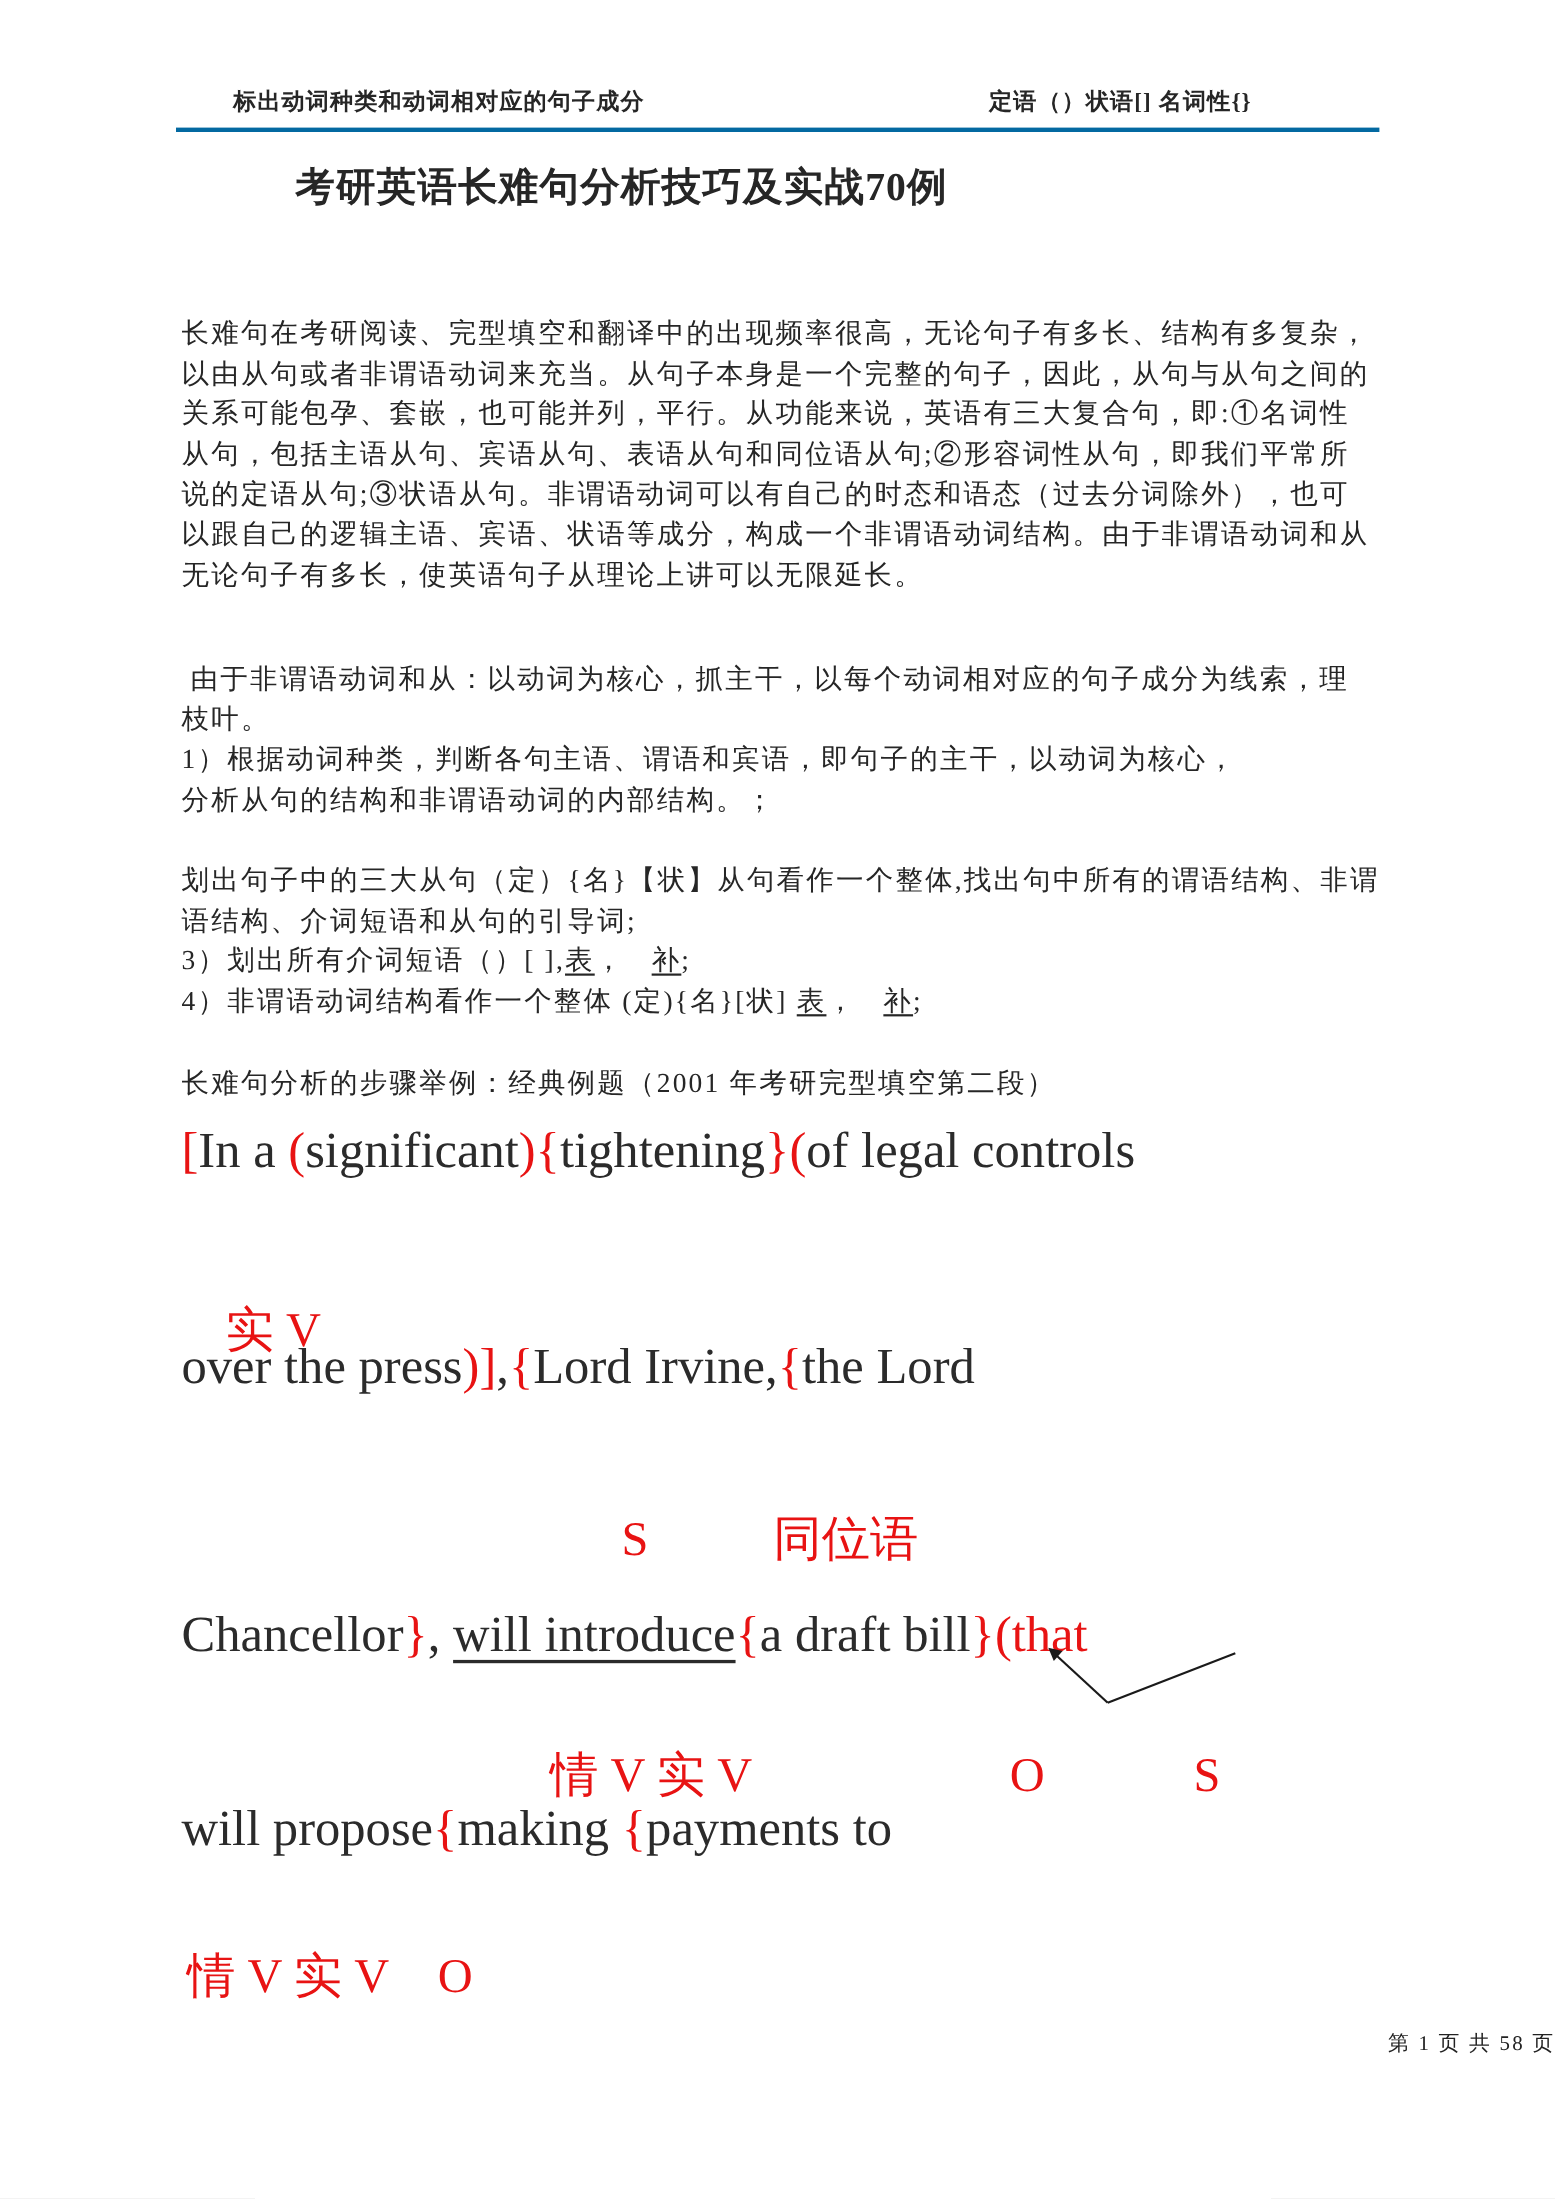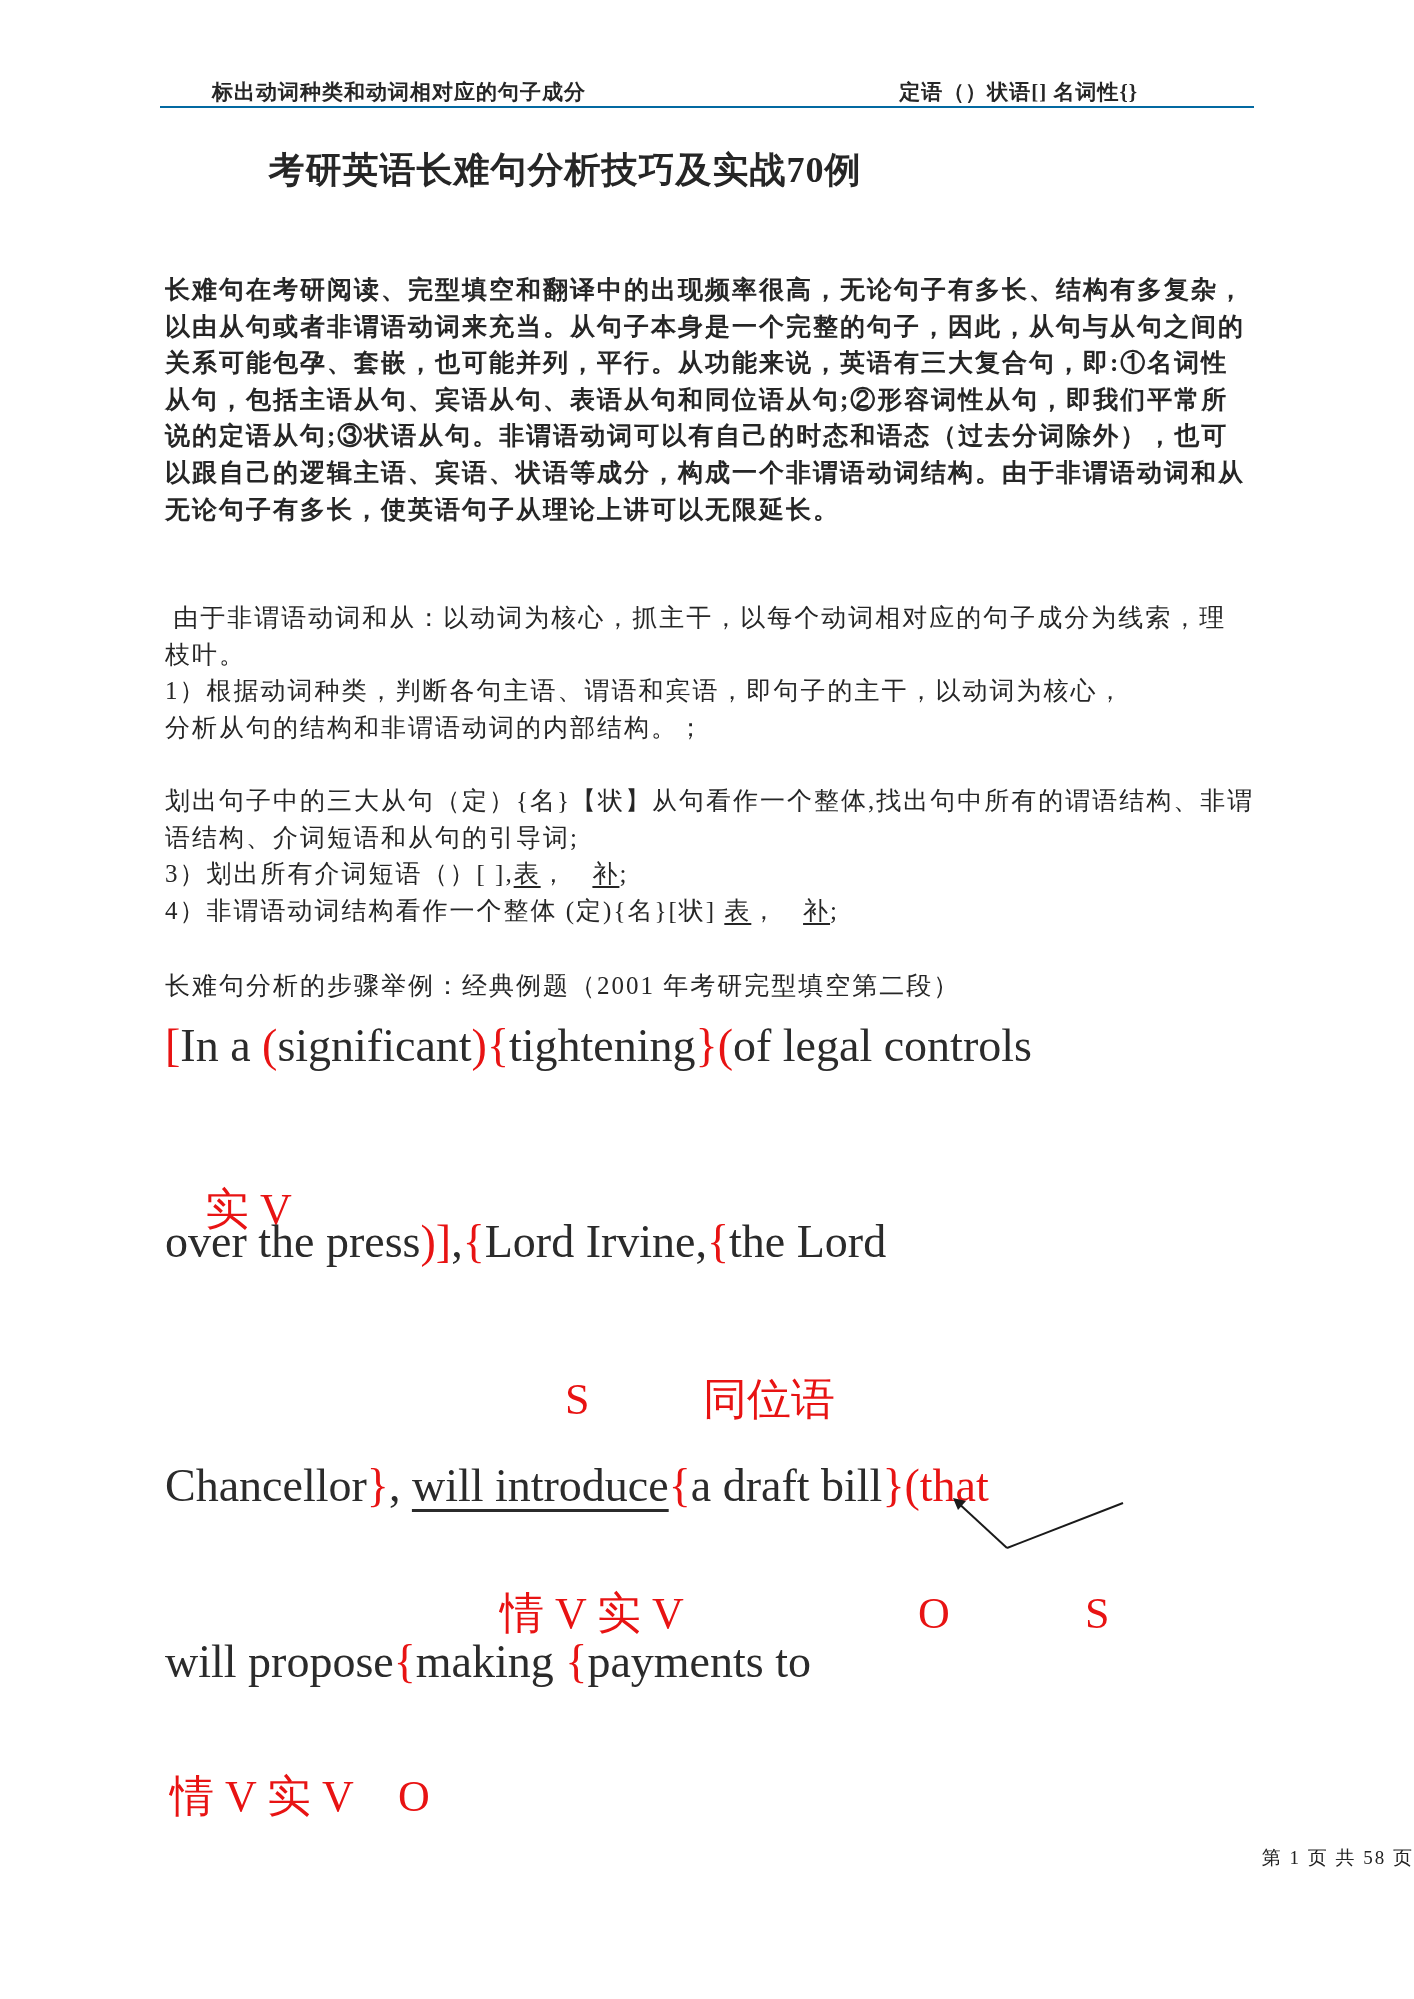--- a/index.html
+++ b/index.html
@@ -5,35 +5,35 @@
   html,body{margin:0;padding:0;background:#888;}
   .page{
     position:relative;width:1414px;height:1999px;margin:0 auto;
     background:#ffffff;overflow:hidden;color:#262626;
     font-family:"Liberation Serif","DejaVu Serif",serif;
   }
   
   .hdr{
     position:absolute;left:160px;top:78px;width:1094px;
     display:flex;align-items:flex-end;
-    border-bottom:2px solid #0369a1;
+    border-bottom:4px solid #0369a1;padding-bottom:10px;
     font-weight:700;font-size:21px;letter-spacing:1px;white-space:pre;
   }
   .hdr .l{margin-left:52px;}
   .hdr .r{margin-left:auto;margin-right:116px;}
   
   .title{
     position:absolute;left:160px;top:146px;width:810px;
     text-align:center;font-size:36px;font-weight:700;letter-spacing:1px;
   }
   
   .blk{position:absolute;left:165px;width:1150px;font-size:25px;
        letter-spacing:2px;line-height:36.6px;}
   .blk > div{white-space:pre;}
-  #intro{top:272px;font-weight:bold;}
+  #intro{top:286px;}
   #method{top:600px;}
   #steps{top:783px;}
   #exheading{top:968px;}
   .blk .u{text-decoration:underline;text-underline-offset:4px;text-decoration-thickness:2px;}
   
   .ex{
     position:absolute;left:165px;white-space:pre;line-height:1.15;
     font-size:46px;color:#2b2b2b;
   }
   .red{color:#e81313;}

